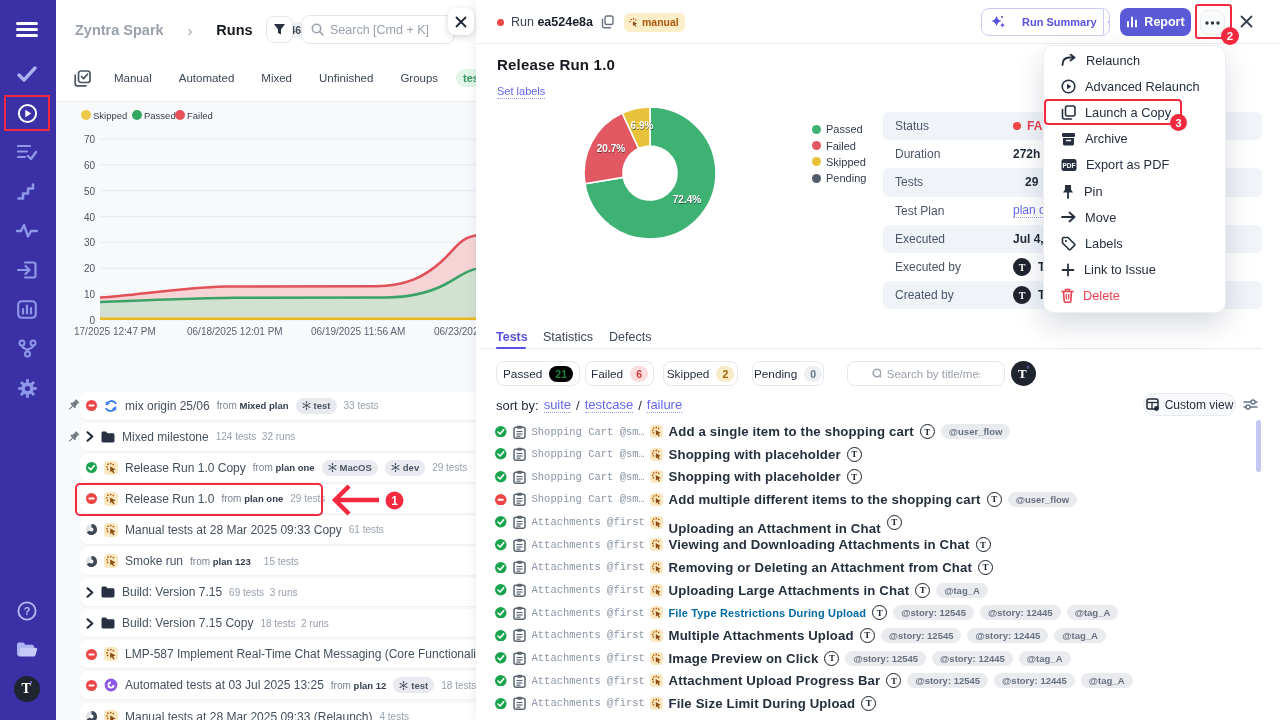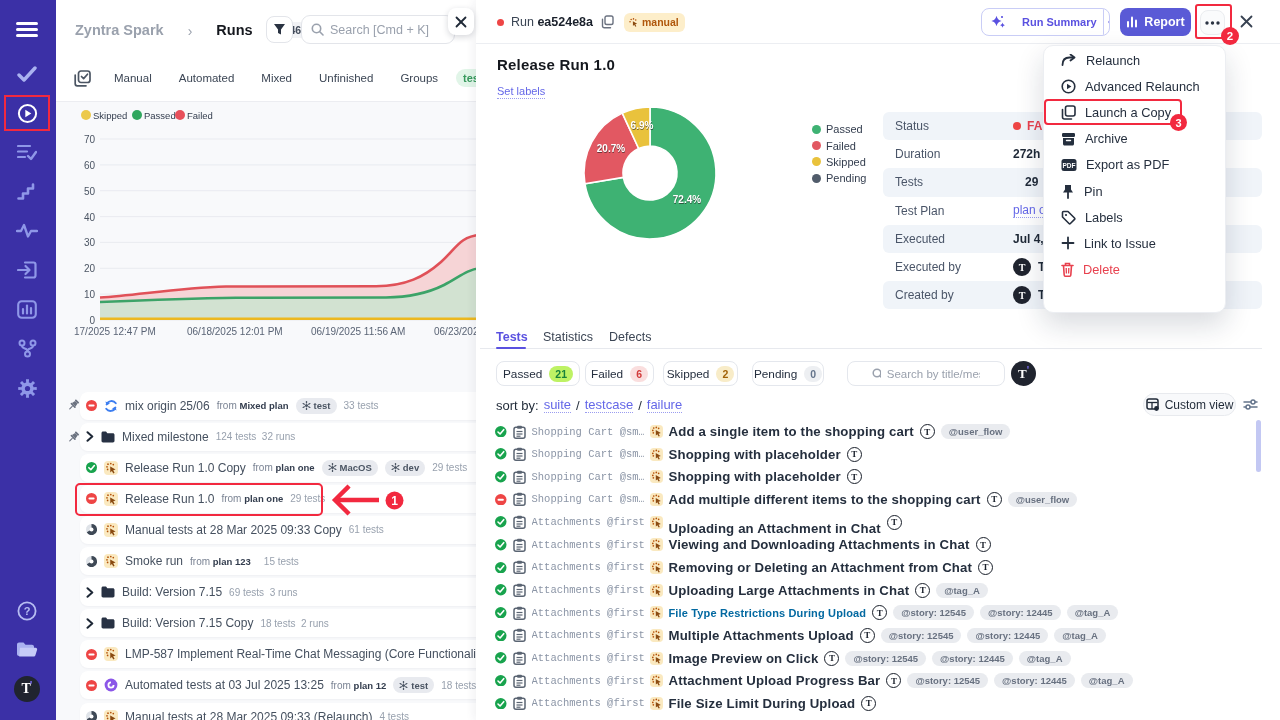--- a/index.html
+++ b/index.html
@@ -564,21 +564,21 @@
 </div>
 
 <div class="abs" style="left:480px;top:348px;width:782px;height:1px;background:#e7e9ee;"></div>
 <div class="abs" style="left:496px;top:330px;font-size:12.5px;font-weight:bold;color:#5a51e0;">Tests</div>
 <div class="abs" style="left:496px;top:346.5px;width:30px;height:2.5px;background:#5a51e0;border-radius:2px;"></div>
 <div class="abs" style="left:543px;top:330px;font-size:12.5px;color:#3b4554;">Statistics</div>
 <div class="abs" style="left:609px;top:330px;font-size:12.5px;color:#3b4554;">Defects</div>
 
 <div class="abs flex" style="left:496px;top:361px;width:84px;height:25px;border:1px solid #e4e7ed;border-radius:8px;background:#fff;justify-content:center;gap:7px;">
     <span style="font-size:11.8px;color:#252f3f;">Passed</span>
-    <span class="flex" style="height:16px;padding:0 6px;border-radius:8px;background:#bef264;color:#17823b;font-size:10.5px;font-weight:bold;">21</span>
+    <span class="flex" style="height:16px;padding:0 6px;border-radius:8px;background:#000000;color:#17823b;font-size:10.5px;font-weight:bold;">21</span>
   </div>
 <div class="abs flex" style="left:585px;top:361px;width:69px;height:25px;border:1px solid #e4e7ed;border-radius:8px;background:#fff;justify-content:center;gap:7px;">
     <span style="font-size:11.8px;color:#252f3f;">Failed</span>
     <span class="flex" style="height:16px;padding:0 6px;border-radius:8px;background:#fadede;color:#d23b3b;font-size:10.5px;font-weight:bold;">6</span>
   </div>
 <div class="abs flex" style="left:663px;top:361px;width:75px;height:25px;border:1px solid #e4e7ed;border-radius:8px;background:#fff;justify-content:center;gap:7px;">
     <span style="font-size:11.8px;color:#252f3f;">Skipped</span>
     <span class="flex" style="height:16px;padding:0 6px;border-radius:8px;background:#f8ecc8;color:#a16207;font-size:10.5px;font-weight:bold;">2</span>
   </div>
 <div class="abs flex" style="left:752px;top:361px;width:72px;height:25px;border:1px solid #e4e7ed;border-radius:8px;background:#fff;justify-content:center;gap:7px;">
@@ -1088,20 +1088,27 @@
         <text x="8" y="10" font-size="6.5" font-weight="bold" fill="#fff" text-anchor="middle" font-family="Liberation Sans">PDF</text>
       </svg>
       <span>Export as PDF</span>
     </div>
   <div class="menuitem">
       <svg width="14" height="15">
         <path d="M4 1 L10 1 L10 5.5 L12 8.5 L2 8.5 L4 5.5 Z" fill="#252f3e"></path>
         <line x1="7" y1="8.5" x2="7" y2="14" stroke="#252f3e" stroke-width="1.8" stroke-linecap="round"></line>
       </svg>
       <span>Pin</span>
+    </div>
+  <div class="menuitem">
+      <svg width="15" height="12">
+        <line x1="1" y1="6" x2="12.5" y2="6" stroke="#252f3e" stroke-width="1.8" stroke-linecap="round"></line>
+        <path d="M8.5 1.5 L13.5 6 L8.5 10.5" stroke="#252f3e" stroke-width="1.8" fill="none" stroke-linecap="round" stroke-linejoin="round"></path>
+      </svg>
+      <span>Move</span>
     </div>
   <div class="menuitem">
       <svg width="15" height="15">
         <path d="M1.5 2.5 C1.5 1.9 1.9 1.5 2.5 1.5 L7 1.5 L13.5 8 C13.9 8.4 13.9 9 13.5 9.4 L9.4 13.5 C9 13.9 8.4 13.9 8 13.5 L1.5 7 Z" stroke="#252f3e" stroke-width="1.6" fill="none" stroke-linejoin="round"></path>
         <circle cx="5" cy="5" r="1.1" fill="#252f3e"></circle>
       </svg>
       <span>Labels</span>
     </div>
   <div class="menuitem">
       <svg width="14" height="14">

